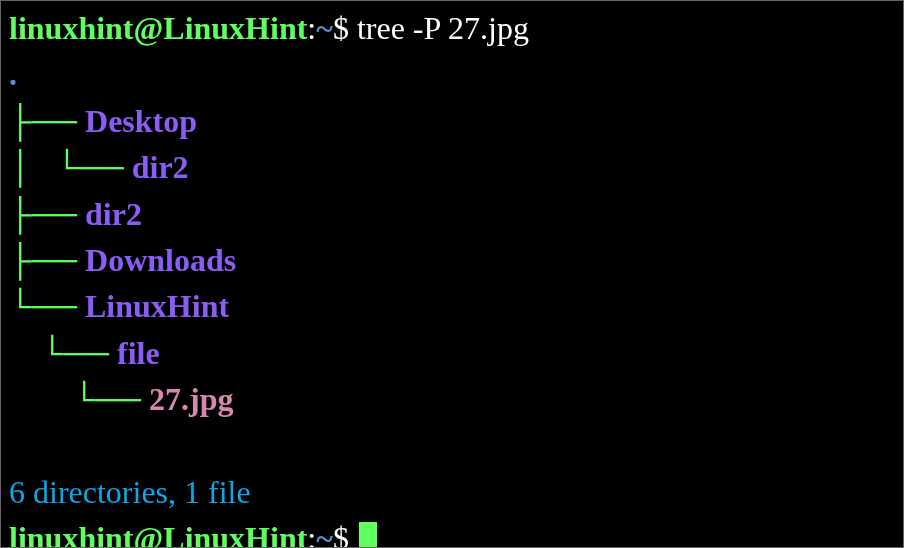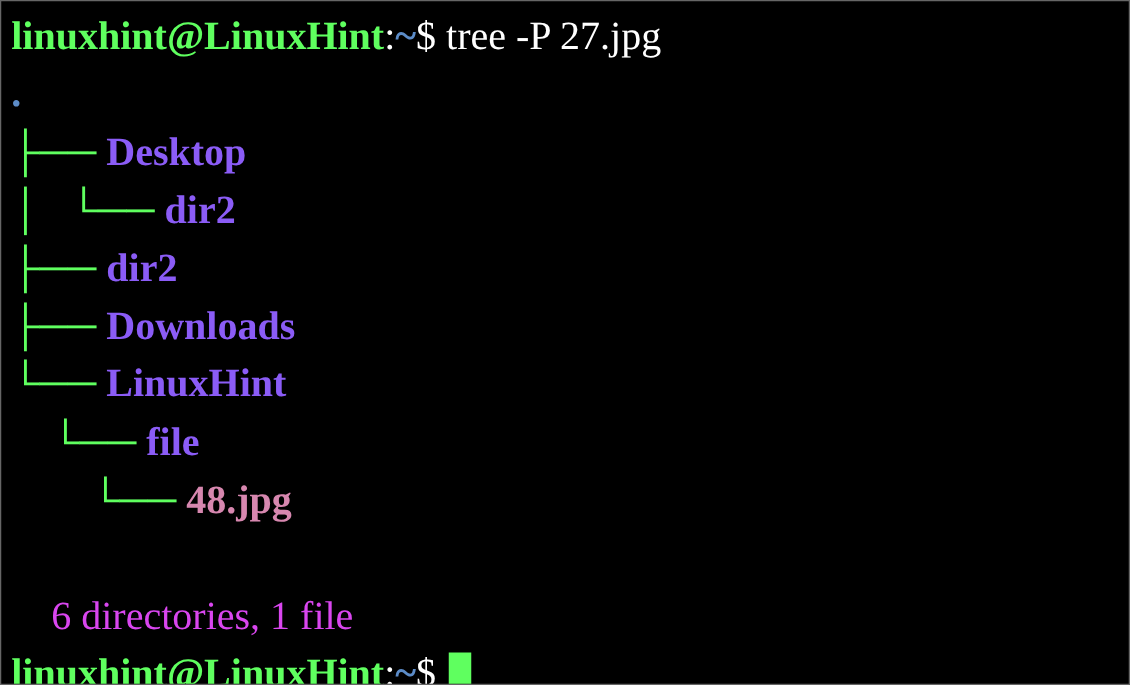--- a/index.html
+++ b/index.html
@@ -53,22 +53,21 @@
     }
     .dir-name {
       color: #8b5cf6;
       font-weight: bold;
     }
     .file-name {
       color: #d787af;
       font-weight: bold;
     }
     .summary {
-      color: #d946ef;
-      margin-left: 32px;
+      color: #0ea5e9;
     }
     .root-dot {
       color: #5c8cc8;
       font-weight: bold;
     }
     .cursor {
       display: inline-block;
       width: 18px;
       height: 34px;
       background: #5fff5f;
@@ -91,19 +90,19 @@
 <div class="line"><span class="tree-branch">│   </span><span class="tree-branch">└── </span><span class="dir-name">dir2</span></div>
 
 <div class="line"><span class="tree-branch">├── </span><span class="dir-name">dir2</span></div>
 
 <div class="line"><span class="tree-branch">├── </span><span class="dir-name">Downloads</span></div>
 
 <div class="line"><span class="tree-branch">└── </span><span class="dir-name">LinuxHint</span></div>
 
 <div class="line"><span class="tree-branch">    </span><span class="tree-branch">└── </span><span class="dir-name">file</span></div>
 
-<div class="line"><span class="tree-branch">    </span><span class="tree-branch">    </span><span class="tree-branch">└── </span><span class="file-name">48.jpg</span></div>
+<div class="line"><span class="tree-branch">    </span><span class="tree-branch">    </span><span class="tree-branch">└── </span><span class="file-name">27.jpg</span></div>
 
 <div class="blank"></div>
 
 <div class="line"><span class="summary">6 directories, 1 file</span></div>
 
 <div class="line"><span class="prompt-user">linuxhint</span><span class="prompt-at">@</span><span class="prompt-host">LinuxHint</span><span class="prompt-colon">:</span><span class="prompt-path">~</span><span class="prompt-dollar">$</span><span class="command"> </span><span class="cursor"></span></div>
 
 </body></html>

